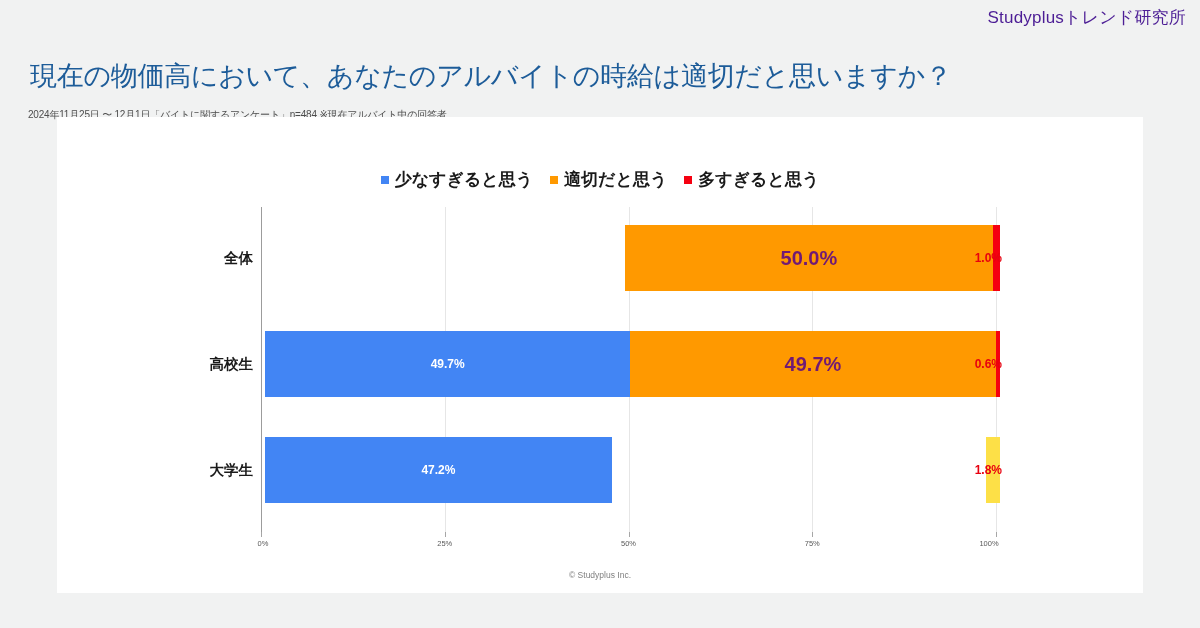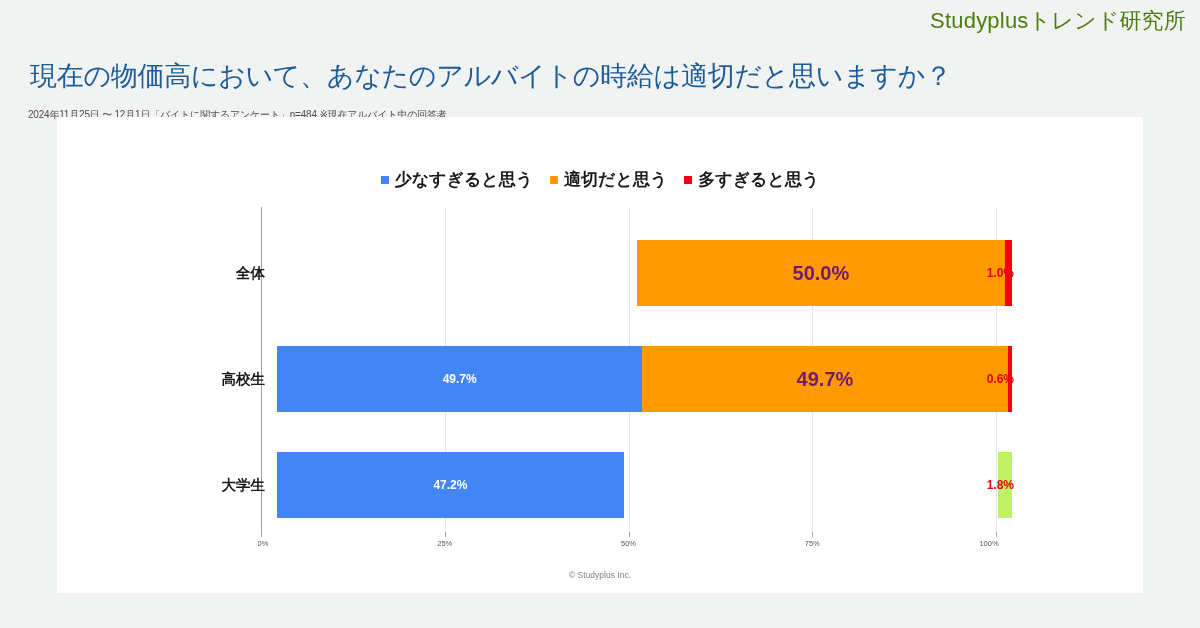--- a/index.html
+++ b/index.html
@@ -13,23 +13,23 @@
     font-family: "Liberation Sans", "DejaVu Sans", sans-serif;
     overflow: hidden;
     position: relative;
   }
 
   
   .brand {
     position: absolute;
     top: 6px;
     right: 14px;
-    font-size: 22px;
+    font-size: 17px;
     font-weight: 400;
-    color: #4d7c0f;
+    color: #4c1d95;
     letter-spacing: 0.2px;
     white-space: nowrap;
   }
 
   .page-title {
     position: absolute;
     top: 40px;
     left: 30px;
     font-size: 27px;
     font-weight: normal;
@@ -123,24 +123,23 @@
     top: 332px;
     font-size: 7.5px;
     color: #595959;
     transform: translateX(-50%);
     white-space: nowrap;
   }
 
   
   .bar-row {
     position: absolute;
-    left: 16px;
+    left: 4px;
     width: 100%;
     height: 66px;
-    margin-top: 15px;
   }
   .bar-label {
     position: absolute;
     right: calc(100% + 12px);
     top: 50%;
     transform: translateY(-50%);
     font-size: 14.5px;
     font-weight: bold;
     color: #1a1a1a;
     white-space: nowrap;
@@ -250,20 +249,20 @@
       <div class="seg seg-red" style="left:730.6px;width:4.4px;background:#f50010">
         <span class="seg-value">0.6%</span>
       </div>
     </div>
 
     <div class="bar-row" style="top:230px">
       <div class="bar-label">大学生</div>
       <div class="seg seg-blue" style="left:0px;width:346.9px;background:#4285f4">
         <span class="seg-value">47.2%</span>
       </div>
-      <div class="seg seg-red" style="left:721px;width:14px;background:#bef264">
+      <div class="seg seg-red" style="left:721px;width:14px;background:#fde047">
         <span class="seg-value">1.8%</span>
       </div>
     </div>
   </div>
 
   <div class="card-footer">© Studyplus Inc.</div>
 </div>
 
 </body></html>

